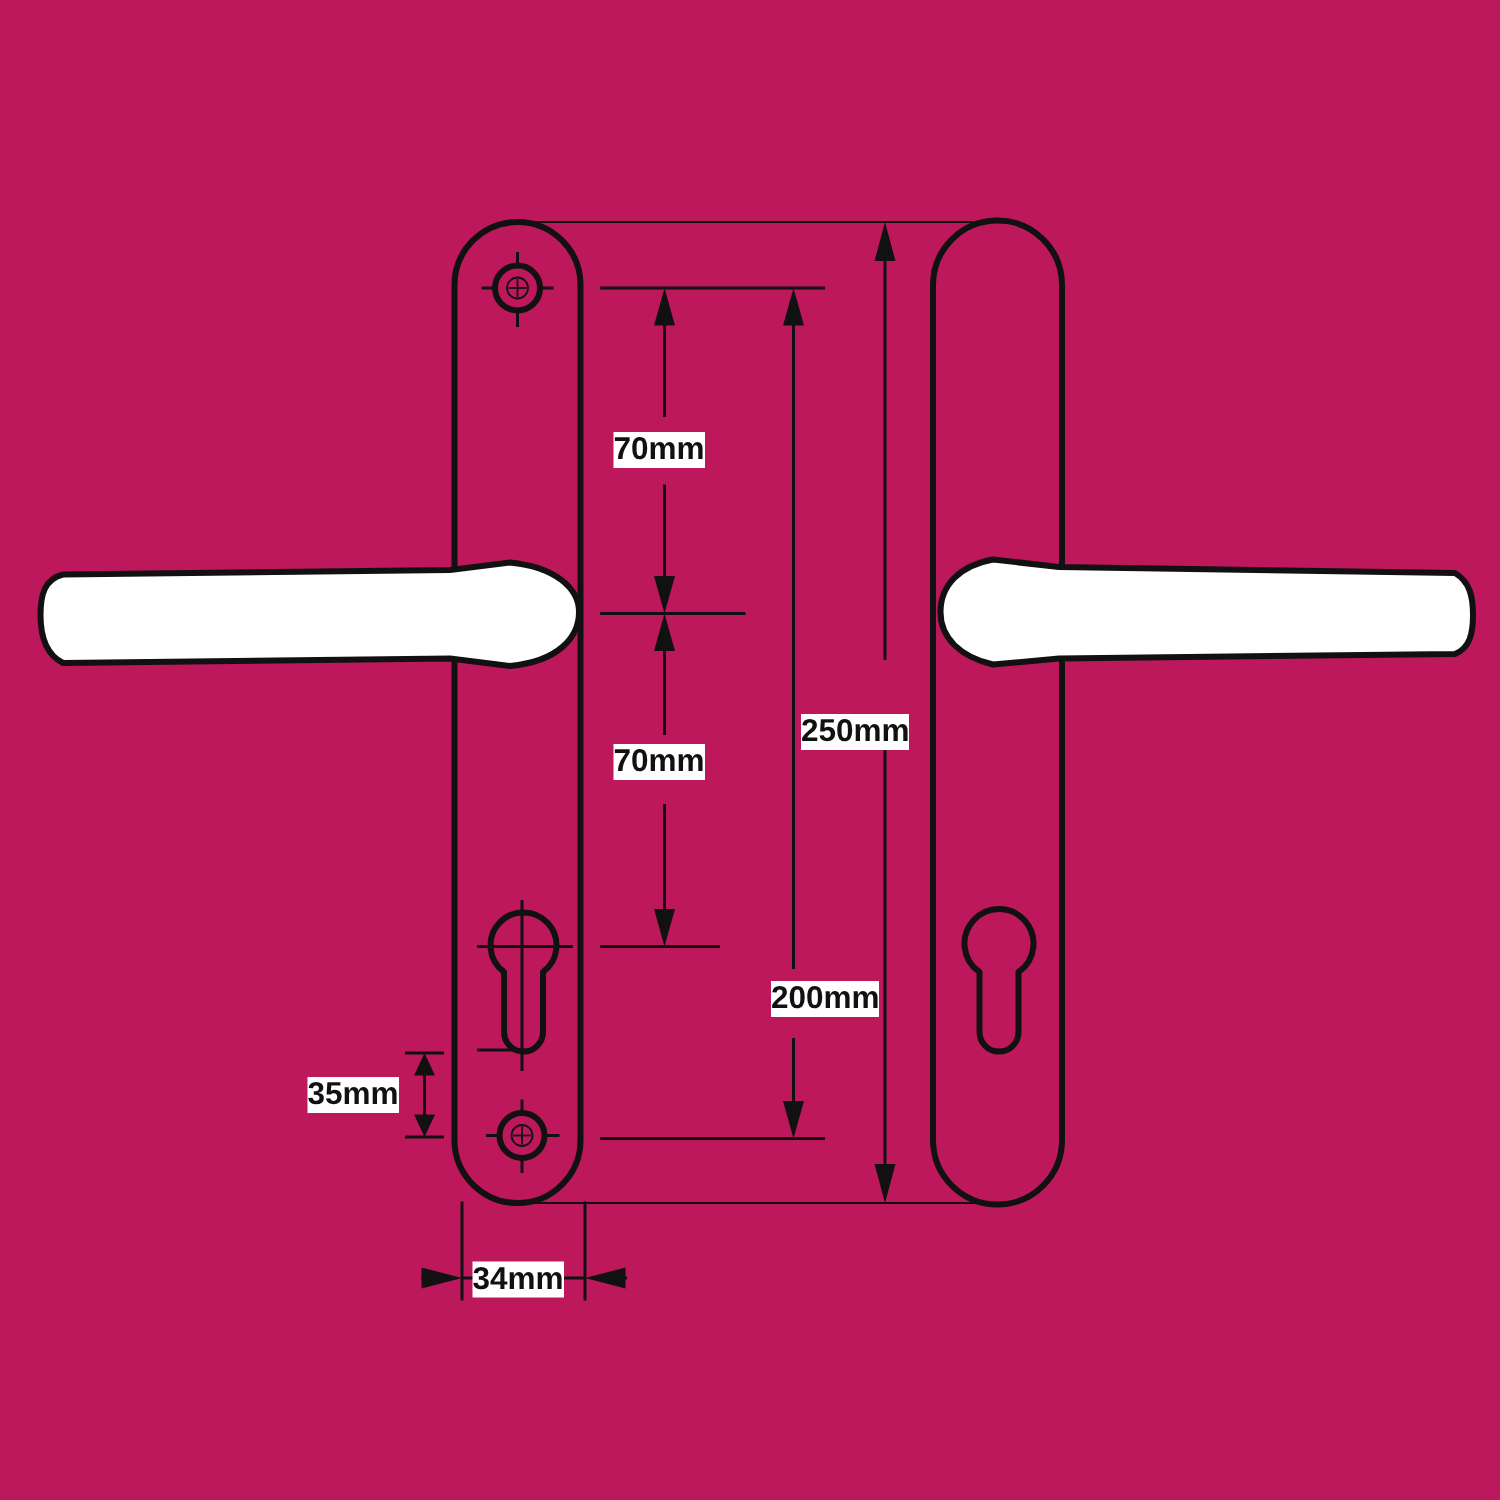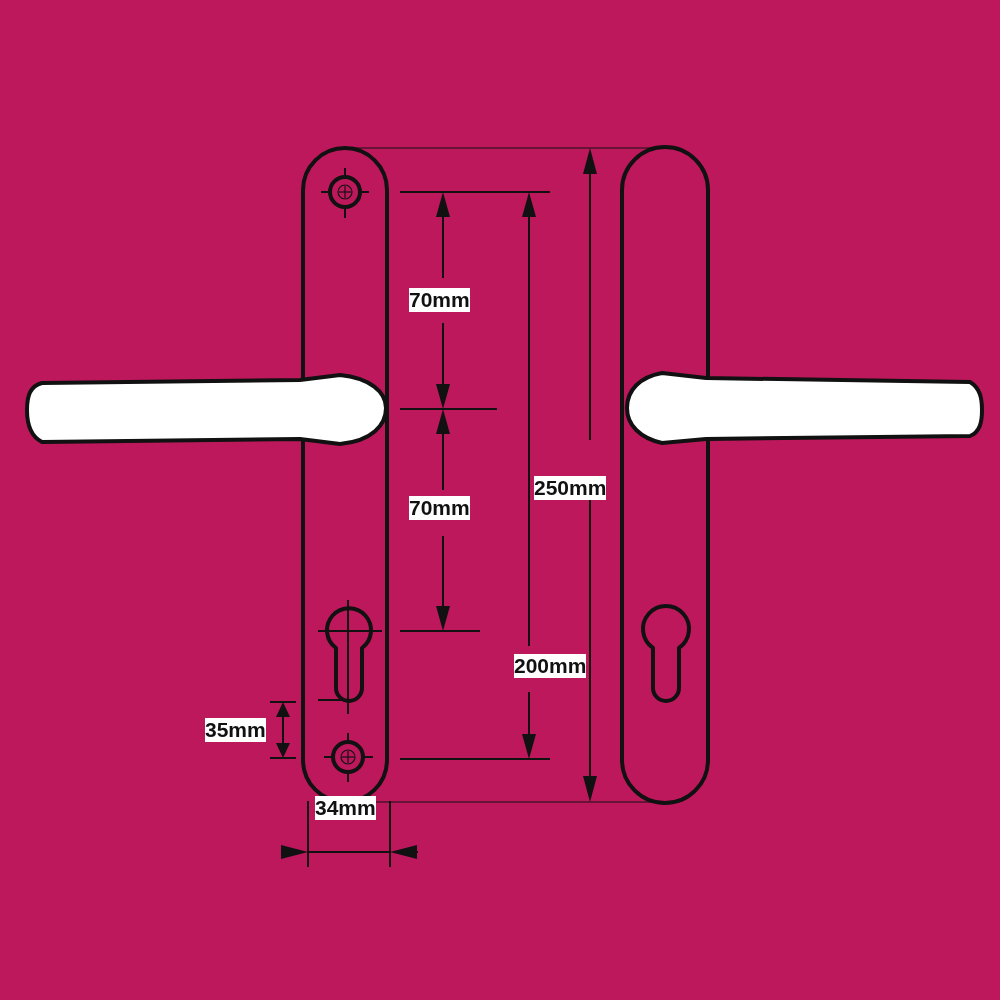--- a/index.html
+++ b/index.html
@@ -119,14 +119,14 @@
       <line class="thin" x1="281" y1="852" x2="284" y2="852"></line>
       <line class="thin" x1="414" y1="852" x2="418" y2="852"></line>
     </g>
   </svg>
 
   <span class="label" style="left:409px; top:288px;">70mm</span>
   <span class="label" style="left:409px; top:496px;">70mm</span>
   <span class="label" style="left:534px; top:476px;">250mm</span>
   <span class="label" style="left:514px; top:654px;">200mm</span>
   <span class="label" style="left:194px; top:718px;margin-left:11px;">35mm</span>
-  <span class="label" style="left:315px; top:796px;">34mm</span>
+  <span class="label" style="left:315px; top:841px;">34mm</span>
 </div>
 
 </body></html>

